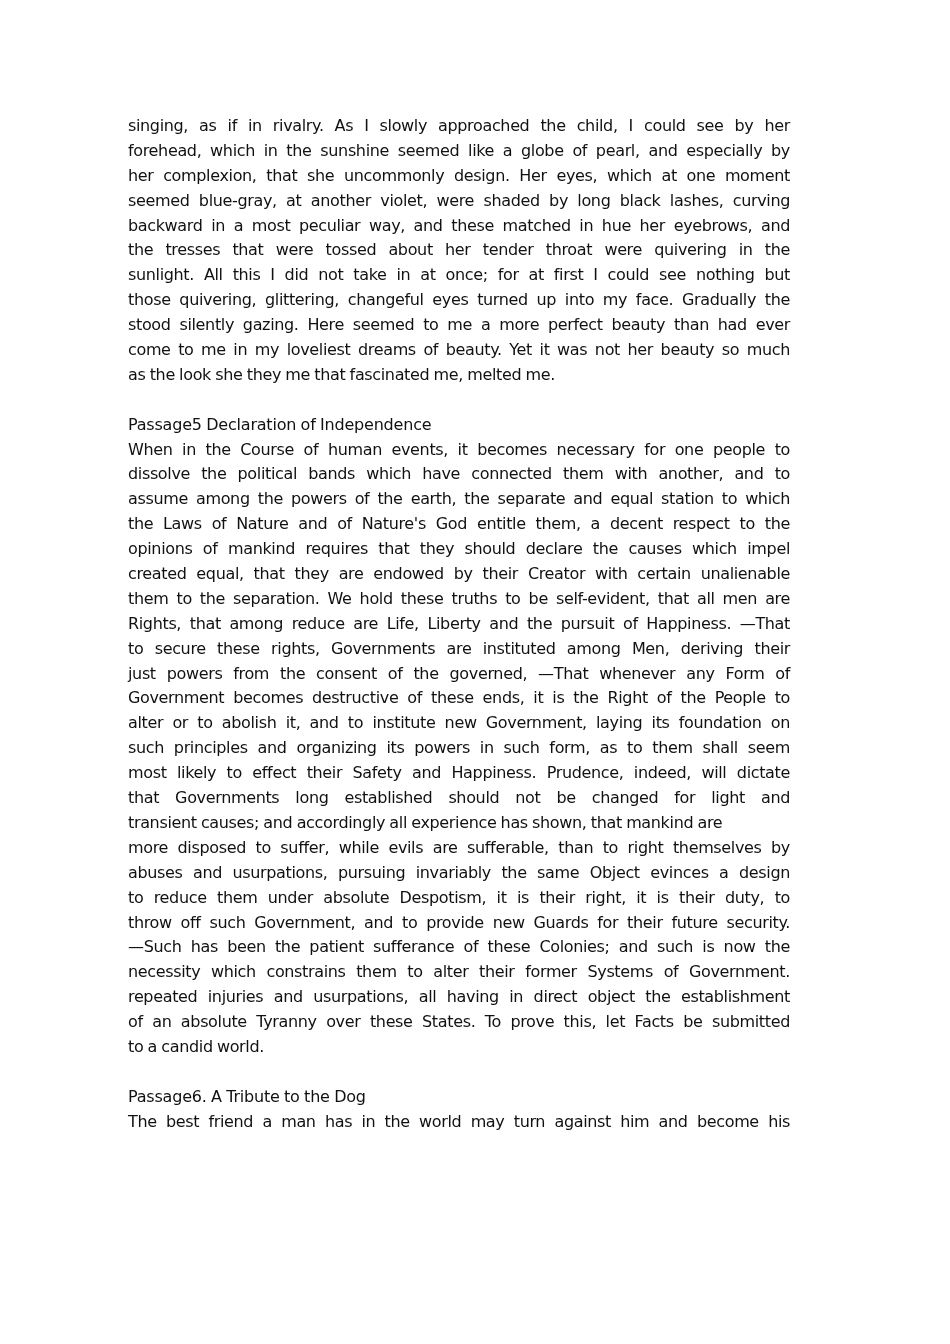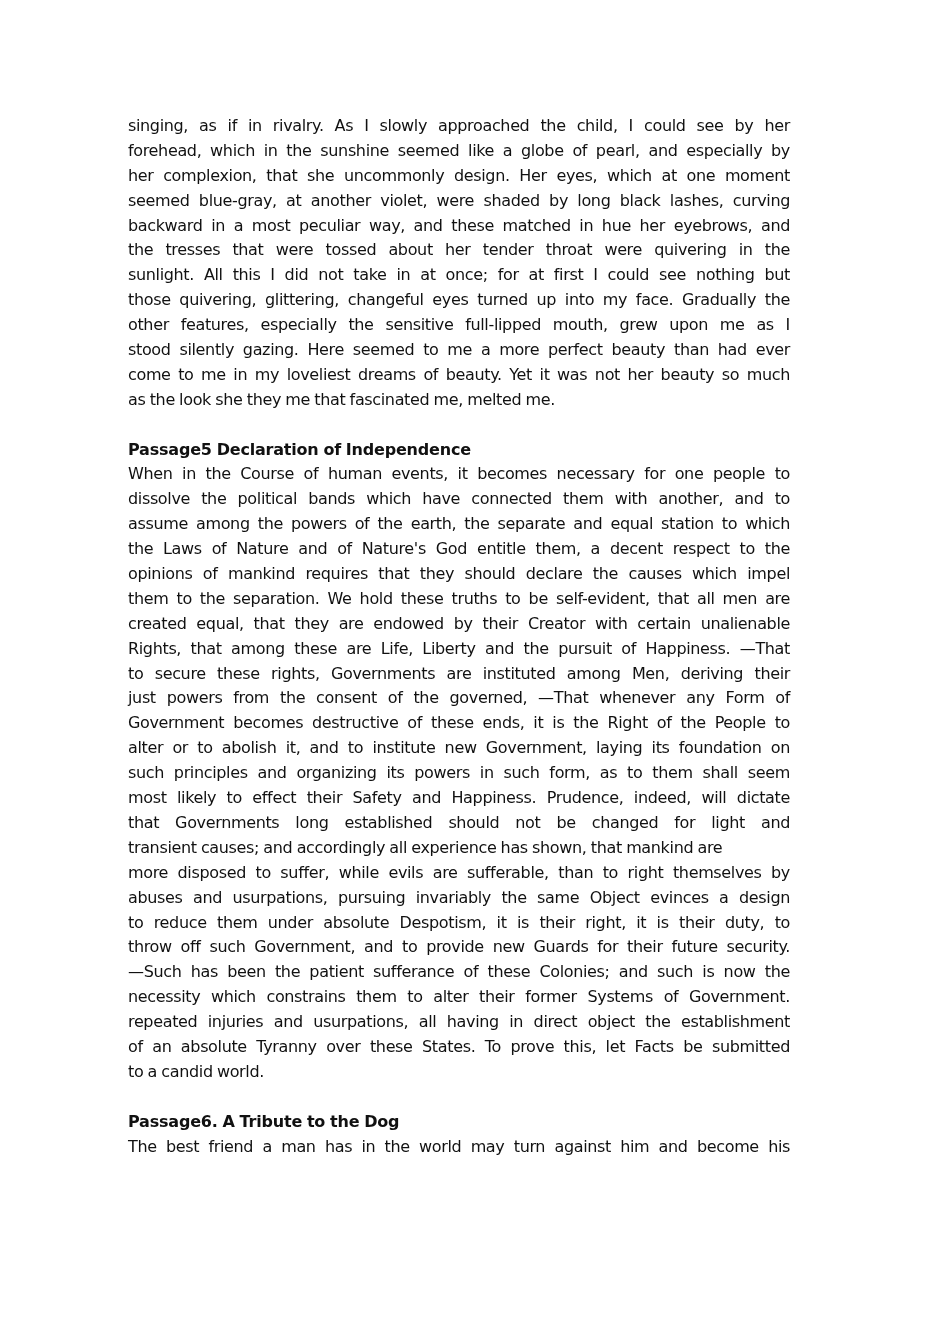--- a/index.html
+++ b/index.html
@@ -29,21 +29,21 @@
       text-align: justify;
       text-align-last: justify;
       letter-spacing: -0.35px;
       word-spacing: -0.5px;
       overflow: visible;
     }
     .line.last {
       text-align-last: left;
     }
     .heading {
-      font-weight: bold;
+      font-weight: normal;
       text-align-last: left;
       letter-spacing: -0.2px;
     }
     .gap {
       height: 24.9px;
     }
   </style>
 </head>
 <body>
 
@@ -51,38 +51,37 @@
 
   <section>
     <div class="line">singing, as if in rivalry. As I slowly approached the child, I could see by her</div>
     <div class="line">forehead, which in the sunshine seemed like a globe of pearl, and especially by</div>
     <div class="line">her complexion, that she uncommonly design. Her eyes, which at one moment</div>
     <div class="line">seemed blue-gray, at another violet, were shaded by long black lashes, curving</div>
     <div class="line">backward in a most peculiar way, and these matched in hue her eyebrows, and</div>
     <div class="line">the tresses that were tossed about her tender throat were quivering in the</div>
     <div class="line">sunlight. All this I did not take in at once; for at first I could see nothing but</div>
     <div class="line">those quivering, glittering, changeful eyes turned up into my face. Gradually the</div>
-    <div class="line">other features, especially the sensitive full-lipped mouth, grew upon me as I</div>
     <div class="line">stood silently gazing. Here seemed to me a more perfect beauty than had ever</div>
     <div class="line">come to me in my loveliest dreams of beauty. Yet it was not her beauty so much</div>
     <div class="line last">as the look she they me that fascinated me, melted me.</div>
   </section>
 
   <div class="gap"></div>
 
   <section>
     <div class="line heading">Passage5 Declaration of Independence</div>
     <div class="line">When in the Course of human events, it becomes necessary for one people to</div>
     <div class="line">dissolve the political bands which have connected them with another, and to</div>
     <div class="line">assume among the powers of the earth, the separate and equal station to which</div>
     <div class="line">the Laws of Nature and of Nature's God entitle them, a decent respect to the</div>
     <div class="line">opinions of mankind requires that they should declare the causes which impel</div>
+    <div class="line">created equal, that they are endowed by their Creator with certain unalienable</div>
     <div class="line">them to the separation. We hold these truths to be self-evident, that all men are</div>
-    <div class="line">created equal, that they are endowed by their Creator with certain unalienable</div>
-    <div class="line">Rights, that among these are Life, Liberty and the pursuit of Happiness. —That</div>
+    <div class="line">Rights, that among reduce are Life, Liberty and the pursuit of Happiness. —That</div>
     <div class="line">to secure these rights, Governments are instituted among Men, deriving their</div>
     <div class="line">just powers from the consent of the governed, —That whenever any Form of</div>
     <div class="line">Government becomes destructive of these ends, it is the Right of the People to</div>
     <div class="line">alter or to abolish it, and to institute new Government, laying its foundation on</div>
     <div class="line">such principles and organizing its powers in such form, as to them shall seem</div>
     <div class="line">most likely to effect their Safety and Happiness. Prudence, indeed, will dictate</div>
     <div class="line">that Governments long established should not be changed for light and</div>
     <div class="line last">transient causes; and accordingly all experience has shown, that mankind are</div>
     <div class="line">more disposed to suffer, while evils are sufferable, than to right themselves by</div>
     <div class="line">abuses and usurpations, pursuing invariably the same Object evinces a design</div>

